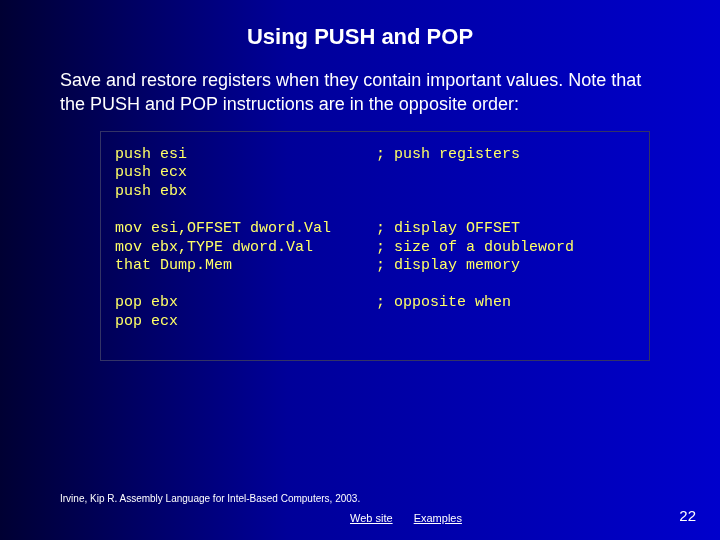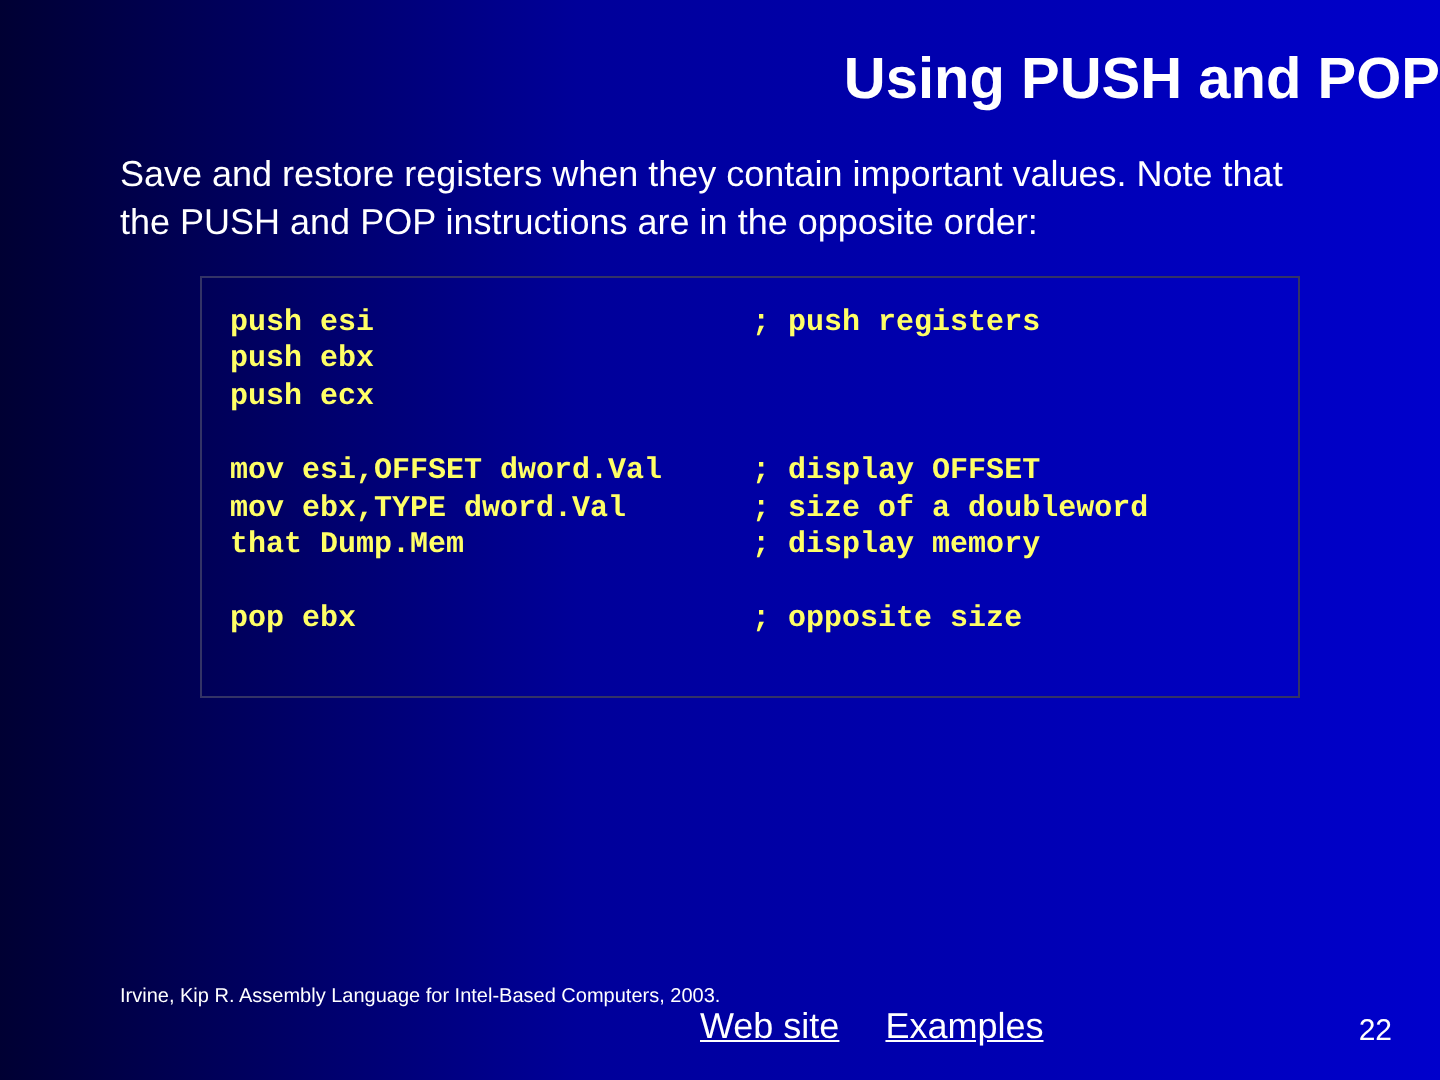--- a/index.html
+++ b/index.html
@@ -1,47 +1,48 @@
 <!DOCTYPE html>
 <html><head>
 <meta charset="utf-8">
 <style>
 html,body{margin:0;padding:0}
 body{width:720px;height:540px;background:linear-gradient(to right,#000033 0%,#000099 40%,#0000cc 100%);font-family:Arial,Helvetica,sans-serif;color:#fff;overflow:hidden;position:relative}
-.title{text-align:right;font-size:29px;font-weight:bold;color:#fff;margin-top:24px;margin-bottom:18px}
+.title{text-align:center;font-size:22px;font-weight:bold;color:#fff;margin-top:24px;margin-bottom:18px}
 .body-text{margin:0 60px 14px 60px;font-size:18px;line-height:1.35;color:#fff}
-.code-box{margin:0 70px 0 100px;border:1px solid #333366;padding:14px 14px 28px 14px;font-family:"Courier New",Courier,monospace;font-size:15px;font-weight:bold;color:#ffff66;line-height:1.25}
+.code-box{margin:0 70px 0 100px;border:1px solid #333366;padding:14px 14px 28px 14px;font-family:"Courier New",Courier,monospace;font-size:15px;font-weight:normal;color:#ffff66;line-height:1.25}
 .code-block{margin-bottom:18px}
 .code-block:last-child{margin-bottom:0}
 .code-line{white-space:pre}
 .footer{position:absolute;left:60px;bottom:36px;font-size:10px;color:#fff}
-.links{position:absolute;left:350px;bottom:16px;font-size:18px}
+.links{position:absolute;left:350px;bottom:16px;font-size:11px}
 .links span{margin-right:18px;text-decoration:underline;color:#fff;cursor:pointer}
 .page-num{position:absolute;right:24px;bottom:16px;font-size:15px;color:#fff}
 </style>
 </head>
 <body>
 
 <div class="title">Using PUSH and POP</div>
 
 <div class="body-text">Save and restore registers when they contain important values. Note that the PUSH and POP instructions are in the opposite order:</div>
 
 <div class="code-box">
   <div class="code-block">
     <div class="code-line">push esi                     ; push registers</div>
+    <div class="code-line">push ecx</div>
     <div class="code-line">push ebx</div>
-    <div class="code-line">push ecx</div>
   </div>
   <div class="code-block">
     <div class="code-line">mov esi,OFFSET dword.Val     ; display OFFSET</div>
     <div class="code-line">mov ebx,TYPE dword.Val       ; size of a doubleword</div>
     <div class="code-line">that Dump.Mem                ; display memory</div>
   </div>
   <div class="code-block">
-    <div class="code-line">pop ebx                      ; opposite size</div>
+    <div class="code-line">pop ebx                      ; opposite when</div>
+    <div class="code-line">pop ecx</div>
   </div>
 </div>
 
 <div class="footer">Irvine, Kip R. Assembly Language for Intel-Based Computers, 2003.</div>
 
 <div class="links">
   <span>Web site</span>
   <span>Examples</span>
 </div>
 

